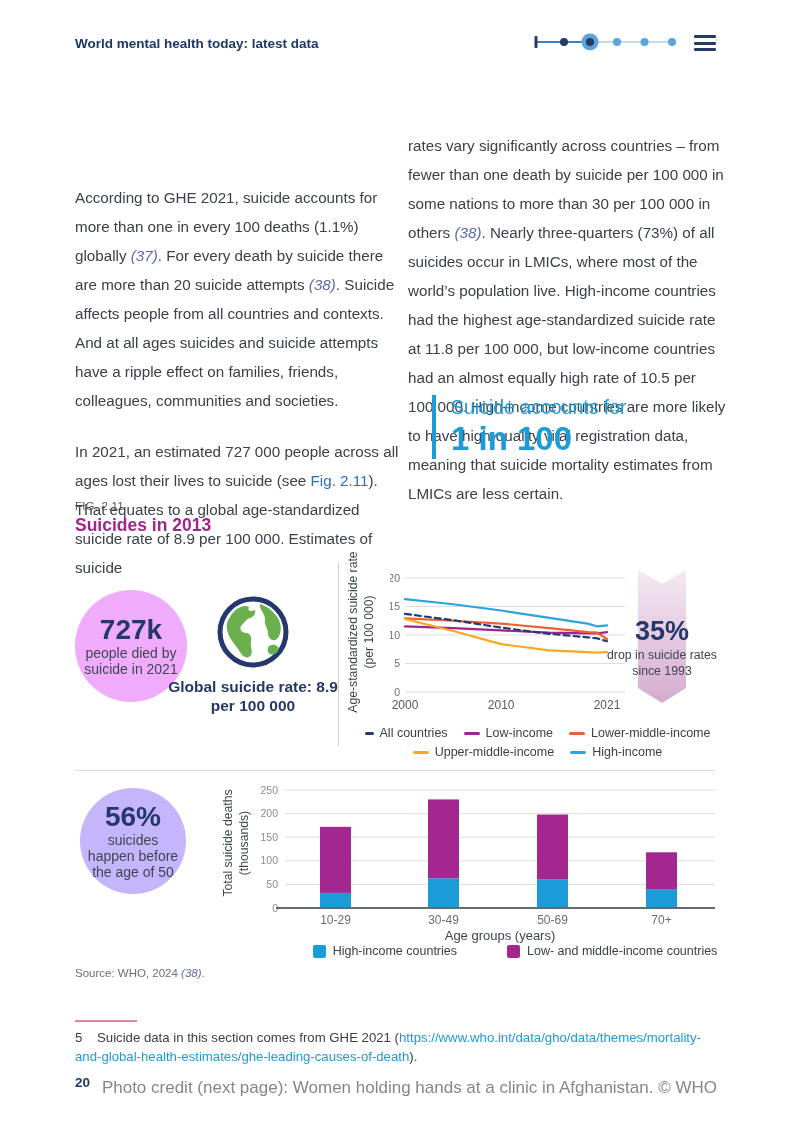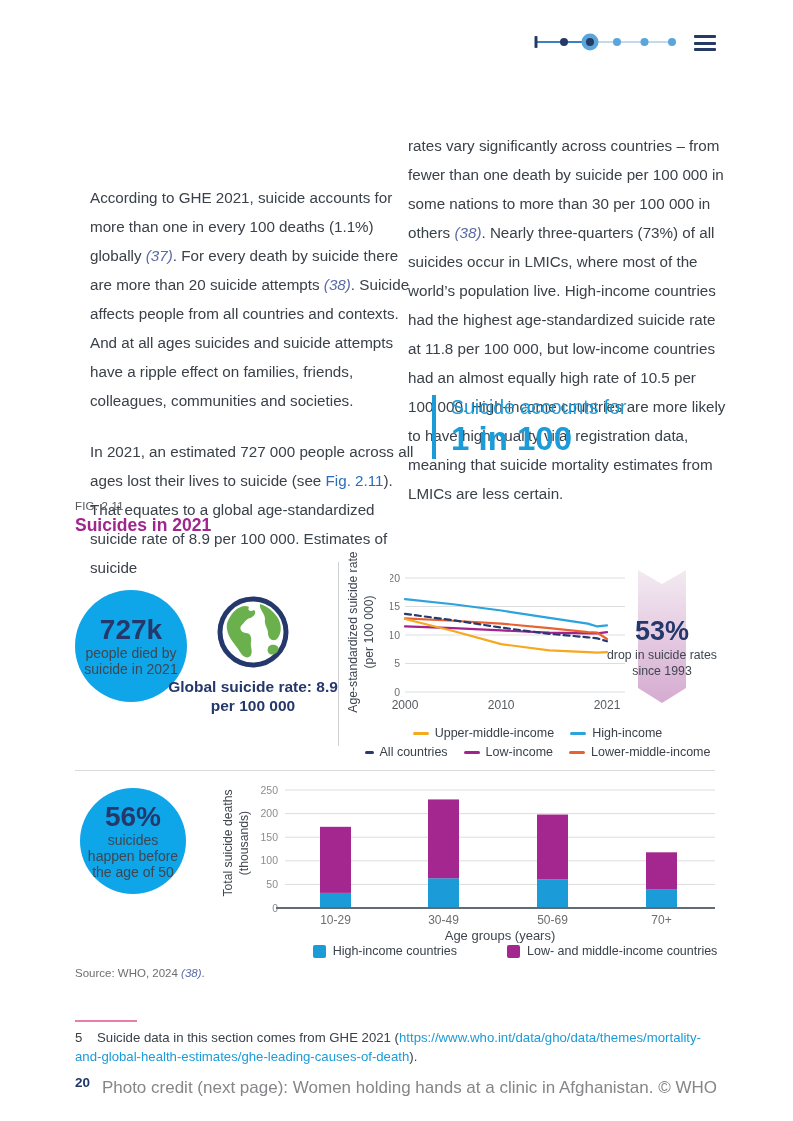--- a/index.html
+++ b/index.html
@@ -12,43 +12,43 @@
   .hamburger{left:694px;top:35px;width:22px;cursor:pointer;}
   .hamburger div{height:3px;background:#263a66;margin-bottom:3.5px;border-radius:1px;}
 
   
   .sec-title{left:75px;top:136px;font-size:27px;font-weight:700;color:#1f3766;}
   .sec-num{color:#1b9bd8;margin-right:8px;}
   .sec-sup{font-size:15px;vertical-align:9px;}
 
   
   .col{font-size:15.2px;line-height:29px;color:#3a4149;}
-  .col-left{left:90px;top:183px;width:325px;}
+  .col-left{left:75px;top:183px;width:325px;}
   .col-right{left:408px;top:131px;width:322px;}
   .col p{margin:0 0 22px 0;}
   .ref{font-style:italic;color:#5a6aa5;}
   .inlink{color:#2a6ebb;}
   .link{color:#1b9bd8;}
 
   
   .callout{left:432px;top:395px;border-left:4px solid #1b9bd8;padding-left:15px;color:#1b9bd8;}
   .callout .l1,.callout .l3{font-size:19.5px;line-height:24px;font-weight:500;}
   .callout .l2{font-size:33px;line-height:40px;font-weight:700;}
 
   
   .fig-label{left:75px;top:500px;font-size:11.5px;color:#58595b;letter-spacing:.2px;}
   .fig-title{left:75px;top:515px;font-size:17.5px;font-weight:700;color:#a0268e;}
 
   .figrow{left:75px;width:640px;}
   .row1{top:558px;height:212px;}
   .row2{top:778px;height:192px;}
 
   .circle-stat{border-radius:50%;display:flex;flex-direction:column;align-items:center;justify-content:center;text-align:center;}
-  .green{left:0;top:32px;width:112px;height:112px;background:#0ea5e9;}
-  .peach{left:5px;top:10px;width:106px;height:106px;background:#0ea5e9;}
+  .green{left:0;top:32px;width:112px;height:112px;background:#f0abfc;}
+  .peach{left:5px;top:10px;width:106px;height:106px;background:#c4b5fd;}
   .stat-big{font-size:28px;font-weight:700;color:#25386b;line-height:30px;}
   .stat-cap{font-size:14px;line-height:16px;color:#3f4650;width:108px;}
   .peach .stat-cap{width:96px;}
 
   .globe{left:138px;top:34px;}
   .grate{left:93px;top:120px;width:170px;text-align:center;font-size:15.5px;font-weight:700;color:#25386b;line-height:18.5px;}
 
   .vdivider{left:263px;top:4px;width:1px;height:184px;background:#cfd0d2;}
 
   .ylab{transform:rotate(-90deg);text-align:center;font-size:12.2px;line-height:16px;color:#3f4650;}
@@ -80,20 +80,21 @@
   .footnote{left:75px;top:1028px;width:648px;font-size:13.2px;line-height:19px;color:#3a4149;overflow-wrap:anywhere;}
   .fn-num{display:inline-block;width:22px;}
   .pagenum{left:75px;top:1075px;font-size:13.5px;font-weight:700;color:#1f3766;}
   .credit{right:76px;top:1078px;font-size:17px;color:#848689;}
 </style>
 </head>
 <body>
 
 <div class="page">
 
+  <div class="abs hdr-title">World mental health today: latest data</div>
   <svg class="abs" style="left:533px;top:32px;" width="148" height="20">
     <line x1="3" y1="10" x2="139" y2="10" stroke="#c5d9ec" stroke-width="2"></line>
     <line x1="3" y1="10" x2="57" y2="10" stroke="#3c80c4" stroke-width="2"></line>
     <rect x="1.5" y="4" width="3" height="12" rx="1" fill="#263a66"></rect>
     <circle cx="31" cy="10" r="4" fill="#263a66"></circle>
     <circle cx="57" cy="10" r="8.5" fill="#5ba5dd"></circle>
     <circle cx="57" cy="10" r="4" fill="#263a66"></circle>
     <circle cx="84" cy="10" r="4" fill="#5ba5dd"></circle>
     <circle cx="111.5" cy="10" r="4" fill="#5ba5dd"></circle>
     <circle cx="139" cy="10" r="4" fill="#5ba5dd"></circle>
@@ -113,21 +114,21 @@
   <div class="abs col col-right">
     <p><span>rates vary significantly across countries – from fewer than one death by suicide per 100&nbsp;000 in some nations to more than 30 per 100&nbsp;000 in others </span><span class="ref">(38)</span><span>. Nearly three-quarters (73%) of all suicides occur in LMICs, where most of the world’s population live. High-income countries had the highest age-standardized suicide rate at 11.8 per 100&nbsp;000, but low-income countries had an almost equally high rate of 10.5 per 100&nbsp;000. High-income countries are more likely to have high-quality vital registration data, meaning that suicide mortality estimates from LMICs are less certain.</span></p>
   </div>
 
   <div class="abs callout">
     <div class="l1">Suicide accounts for</div>
     <div class="l2">1 in 100</div>
   </div>
 
   <div class="abs fig-label">FIG. 2.11</div>
-  <div class="abs fig-title">Suicides in 2021</div>
+  <div class="abs fig-title">Suicides in 2013</div>
 
   <div class="abs figrow row1">
     <div class="abs circle-stat green">
       <div class="stat-big">727k</div>
       <div class="stat-cap">people died by suicide in 2021</div>
     </div>
 
     <svg class="abs globe" width="80" height="80" viewBox="0 0 80 80">
       <circle cx="40" cy="40" r="33" fill="#ffffff" stroke="#25386b" stroke-width="5"></circle>
       <path fill="#6ab04c" d="M17,25 C22,16 31,12 36,15 C34,19 38,20 41,18 C44,20 41,25 37,26 C33,27 31,31 28,34 C26,37 29,41 33,41 C37,41 39,45 38,50 C37,55 40,58 38,63 C36,67 30,66 27,60 C23,53 15,46 14,37 C13,32 15,28 17,25 Z"></path>
@@ -156,54 +157,54 @@
         <polyline points="15,54.45 63.095238095238095,56.160000000000004 111.19047619047619,58.44 159.28571428571428,60.72 197.76190476190476,61.29 207.38095238095238,61.29 217,60.15" fill="none" stroke="#a3228e" stroke-width="2.2" stroke-linecap="round" stroke-linejoin="round"></polyline>
         <polyline points="15,46.47 63.095238095238095,48.75 111.19047619047619,51.60000000000001 159.28571428571428,56.160000000000004 197.76190476190476,60.15 207.38095238095238,60.72 217,66.99" fill="none" stroke="#e76231" stroke-width="2.2" stroke-linecap="round" stroke-linejoin="round"></polyline>
         <polyline points="15,47.03999999999999 63.095238095238095,59.01000000000001 111.19047619047619,72.12 159.28571428571428,78.39 197.76190476190476,80.1 207.38095238095238,80.66999999999999 217,80.1" fill="none" stroke="#f6a81f" stroke-width="2.2" stroke-linecap="round" stroke-linejoin="round"></polyline>
         <polyline points="15,27.08999999999999 63.095238095238095,32.22 111.19047619047619,38.489999999999995 159.28571428571428,45.89999999999999 197.76190476190476,51.60000000000001 207.38095238095238,54.45 217,53.31" fill="none" stroke="#2ba3dc" stroke-width="2.2" stroke-linecap="round" stroke-linejoin="round"></polyline>
         <polyline points="15,41.91000000000001 63.095238095238095,48.17999999999999 111.19047619047619,55.58999999999999 159.28571428571428,61.86 197.76190476190476,65.28 207.38095238095238,66.41999999999999 217,69.27" fill="none" stroke="#263a71" stroke-width="2.2" stroke-linecap="round" stroke-linejoin="round" stroke-dasharray="6 4"></polyline>
       </svg>
 
     <div class="abs lc-legend">
       <div class="lrow">
         <span class="item">
+            <span class="sw short" style="background: rgb(38, 58, 113);"></span>
+            <span>All countries</span>
+          </span>
+        <span class="item">
+            <span class="sw" style="background: rgb(163, 34, 142);"></span>
+            <span>Low-income</span>
+          </span>
+        <span class="item">
+            <span class="sw" style="background: rgb(231, 98, 49);"></span>
+            <span>Lower-middle-income</span>
+          </span>
+      </div>
+      <div class="lrow">
+        <span class="item">
             <span class="sw" style="background: rgb(246, 168, 31);"></span>
             <span>Upper-middle-income</span>
           </span>
         <span class="item">
             <span class="sw" style="background: rgb(43, 163, 220);"></span>
             <span>High-income</span>
-          </span>
-      </div>
-      <div class="lrow">
-        <span class="item">
-            <span class="sw short" style="background: rgb(38, 58, 113);"></span>
-            <span>All countries</span>
-          </span>
-        <span class="item">
-            <span class="sw" style="background: rgb(163, 34, 142);"></span>
-            <span>Low-income</span>
-          </span>
-        <span class="item">
-            <span class="sw" style="background: rgb(231, 98, 49);"></span>
-            <span>Lower-middle-income</span>
           </span>
       </div>
     </div>
 
     <svg class="abs arrow-svg" width="48" height="133">
       <defs>
         <linearGradient id="ag" x1="0" y1="0" x2="0" y2="1">
           <stop offset="0" stop-color="#f3eaf2"></stop>
           <stop offset="1" stop-color="#d5abd0"></stop>
         </linearGradient>
       </defs>
       <polygon points="0,0 24,14 48,0 48,118 24,133 0,118" fill="url(#ag)"></polygon>
     </svg>
-    <div class="abs drop-big">53%</div>
+    <div class="abs drop-big">35%</div>
     <div class="abs drop-cap">drop in suicide rates since 1993</div>
   </div>
 
   <div class="abs hdivider"></div>
 
   <div class="abs figrow row2">
     <div class="abs circle-stat peach">
       <div class="stat-big">56%</div>
       <div class="stat-cap">suicides happen before the age of 50</div>
     </div>

